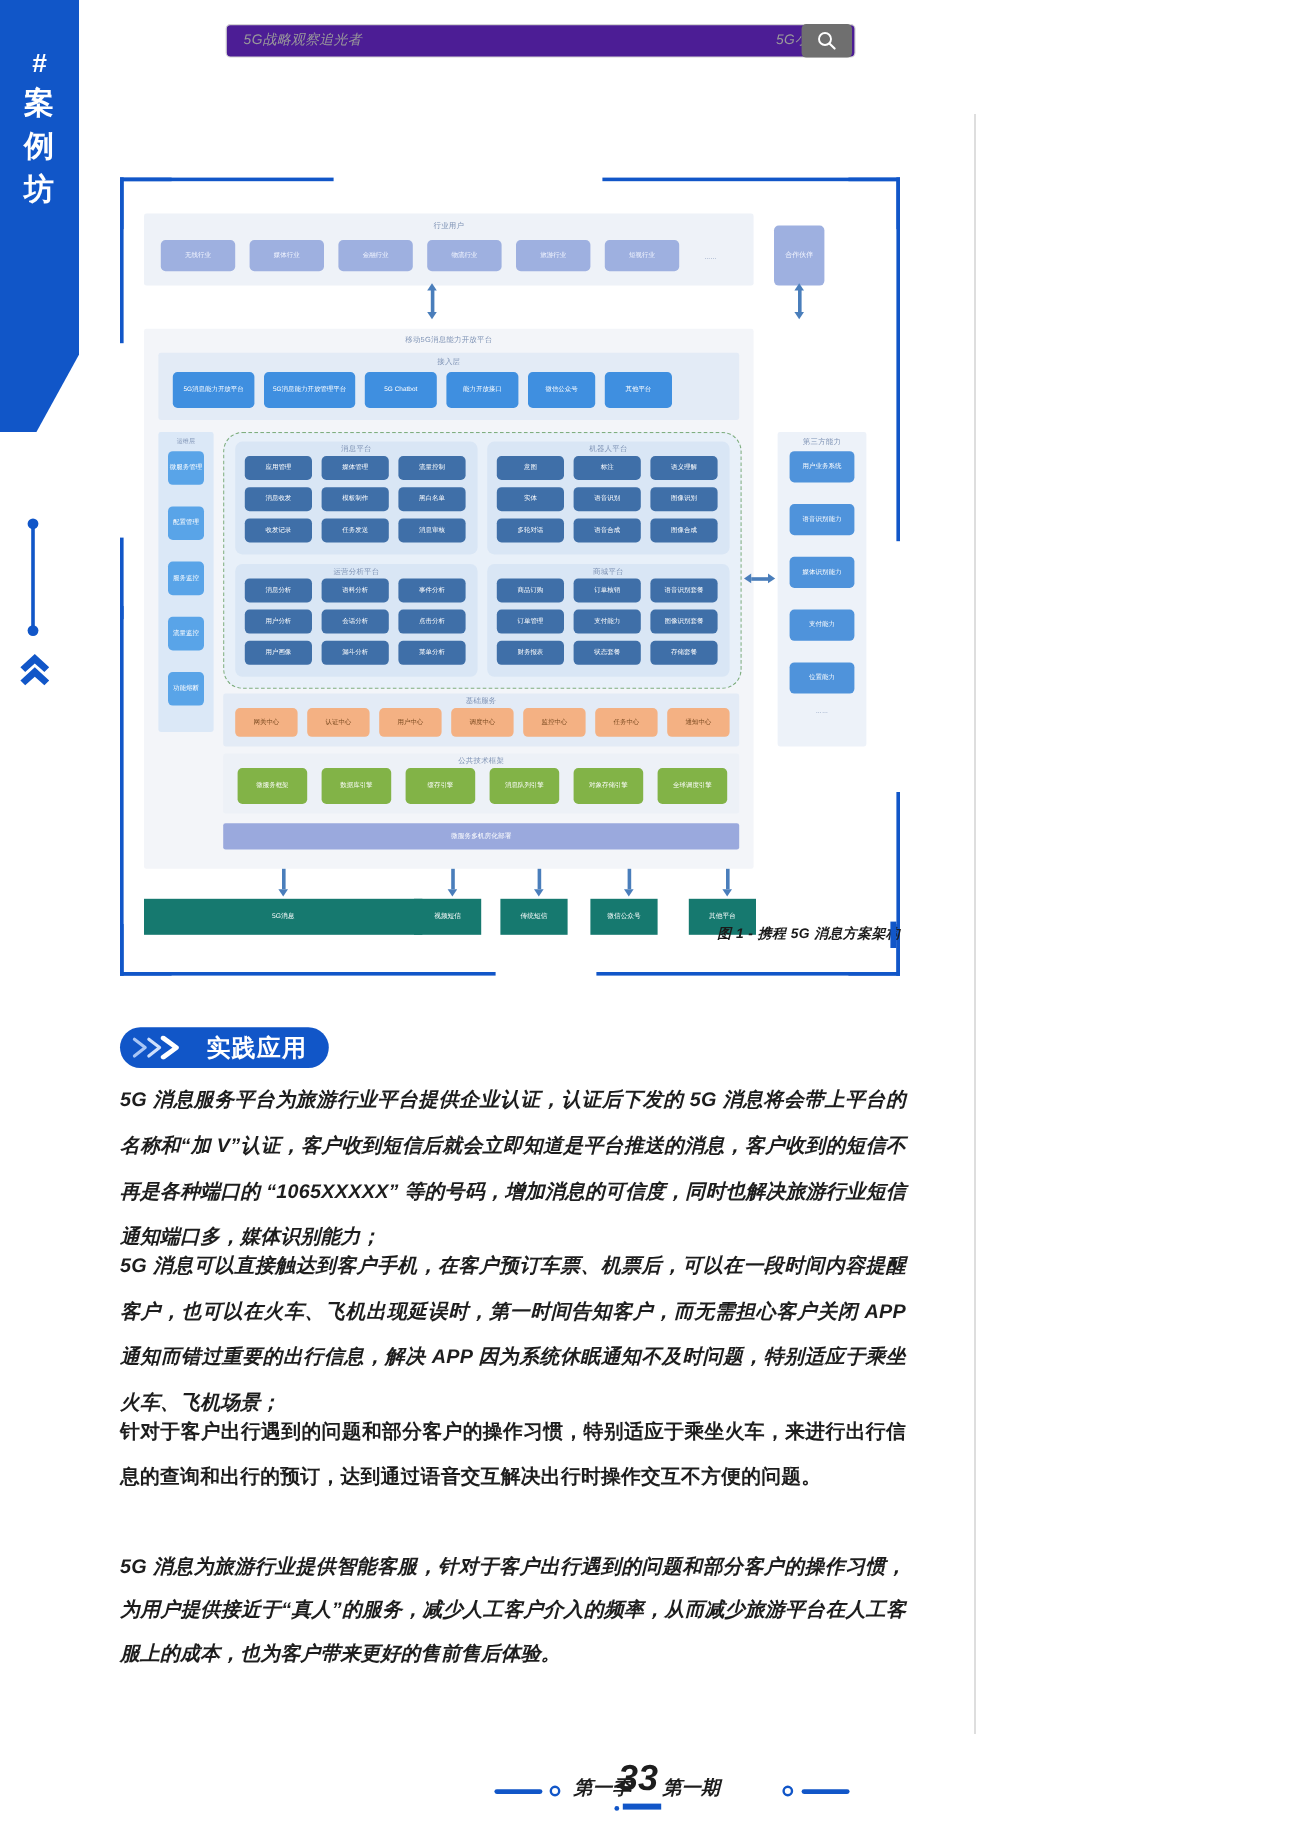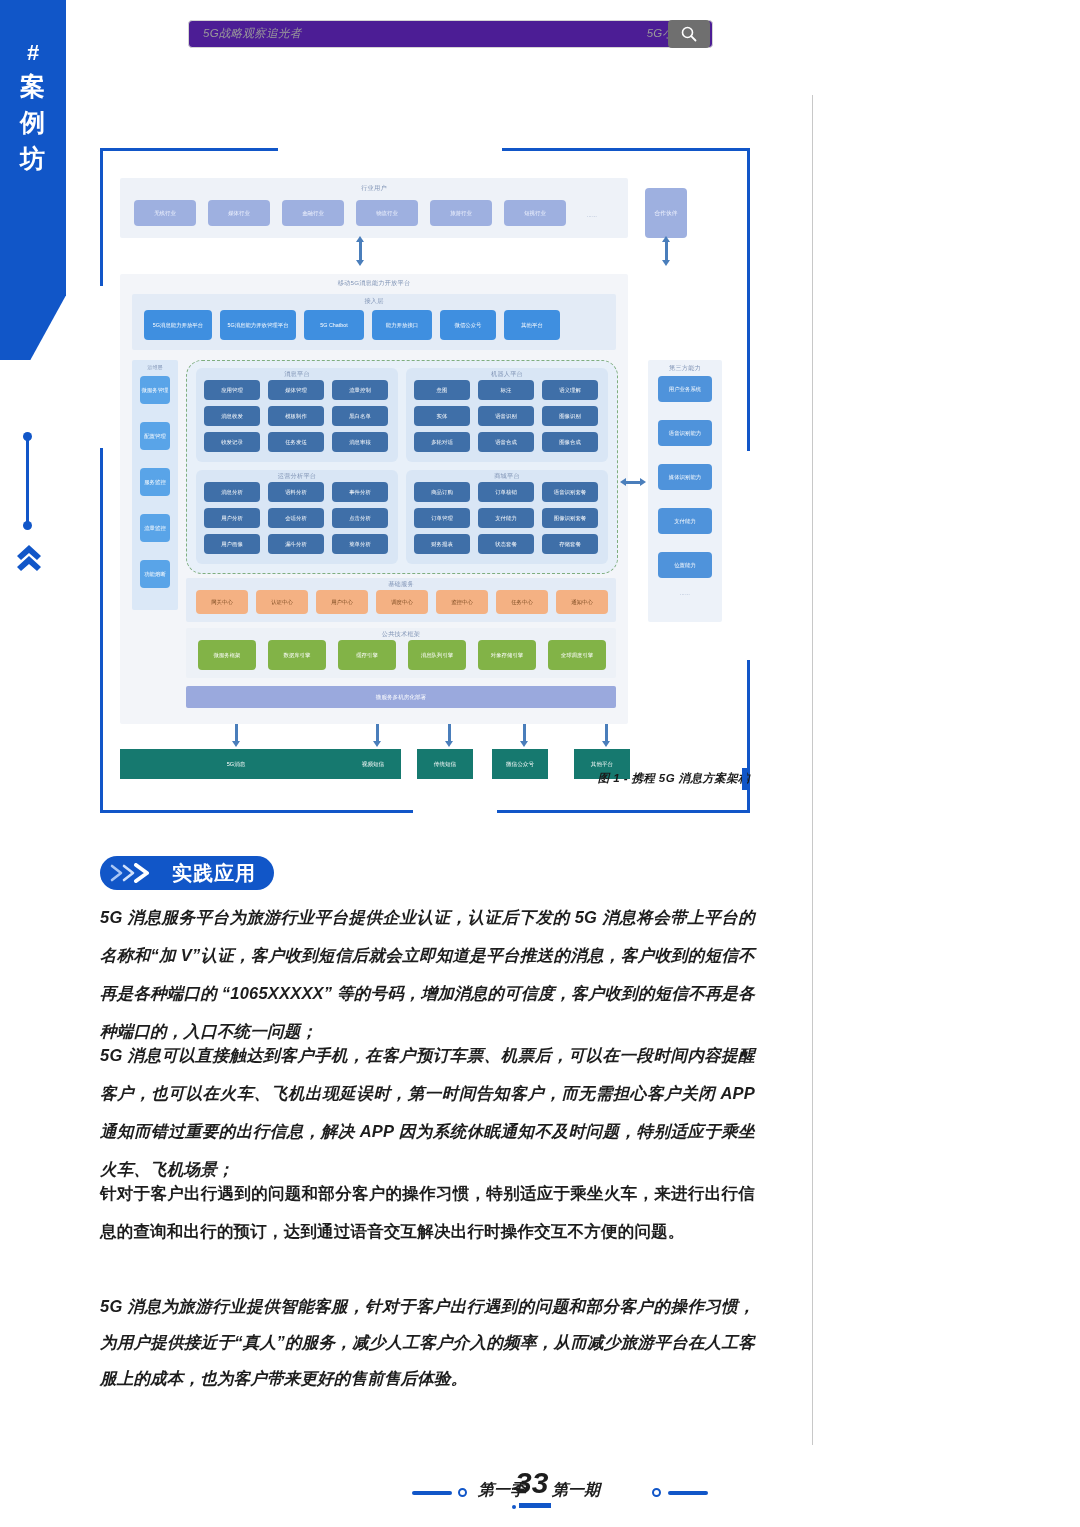--- a/index.html
+++ b/index.html
@@ -328,21 +328,21 @@
   <span class="chevs">
     <svg width="56" height="20" viewBox="0 0 56 20">
       <path d="M2 3 L11 10 L2 17" fill="none" stroke="#a9c6f5" stroke-width="2.6" stroke-linecap="round" stroke-linejoin="round"></path>
       <path d="M14 3 L23 10 L14 17" fill="none" stroke="#cfe0fb" stroke-width="2.6" stroke-linecap="round" stroke-linejoin="round"></path>
       <path d="M26 2 L37 10 L26 18" fill="none" stroke="#ffffff" stroke-width="4" stroke-linecap="round" stroke-linejoin="round"></path>
     </svg>
   </span>
   <span class="t">实践应用</span>
 </div>
 
-<div class="para" style="top:898px;">5G 消息服务平台为旅游行业平台提供企业认证，认证后下发的 5G 消息将会带上平台的名称和“加 V”认证，客户收到短信后就会立即知道是平台推送的消息，客户收到的短信不再是各种端口的 “1065XXXXX” 等的号码，增加消息的可信度，客户收到的短信不再是各种端口的，入口不统一问题；</div>
+<div class="para" style="top:898px;">5G 消息服务平台为旅游行业平台提供企业认证，认证后下发的 5G 消息将会带上平台的名称和“加 V”认证，客户收到短信后就会立即知道是平台推送的消息，客户收到的短信不再是各种端口的 “1065XXXXX” 等的号码，增加消息的可信度，同时也解决旅游行业短信通知端口多，媒体识别能力；</div>
 <div class="para" style="top:1036px;">5G 消息可以直接触达到客户手机，在客户预订车票、机票后，可以在一段时间内容提醒客户，也可以在火车、飞机出现延误时，第一时间告知客户，而无需担心客户关闭 APP 通知而错过重要的出行信息，解决 APP 因为系统休眠通知不及时问题，特别适应于乘坐火车、飞机场景；</div>
 <div class="para plain" style="top:1174px;">针对于客户出行遇到的问题和部分客户的操作习惯，特别适应于乘坐火车，来进行出行信息的查询和出行的预订，达到通过语音交互解决出行时操作交互不方便的问题。</div>
 <div class="para" style="top:1288px;line-height:36px;">5G 消息为旅游行业提供智能客服，针对于客户出行遇到的问题和部分客户的操作习惯，为用户提供接近于“真人”的服务，减少人工客户介入的频率，从而减少旅游平台在人工客服上的成本，也为客户带来更好的售前售后体验。</div>
 
 <div class="footer">
   <div class="f-line" style="left:412px;width:40px;"></div>
   <div class="f-circ" style="left:458px;"></div>
 
   <div class="f-txt" style="left:456px;"></div>
 

